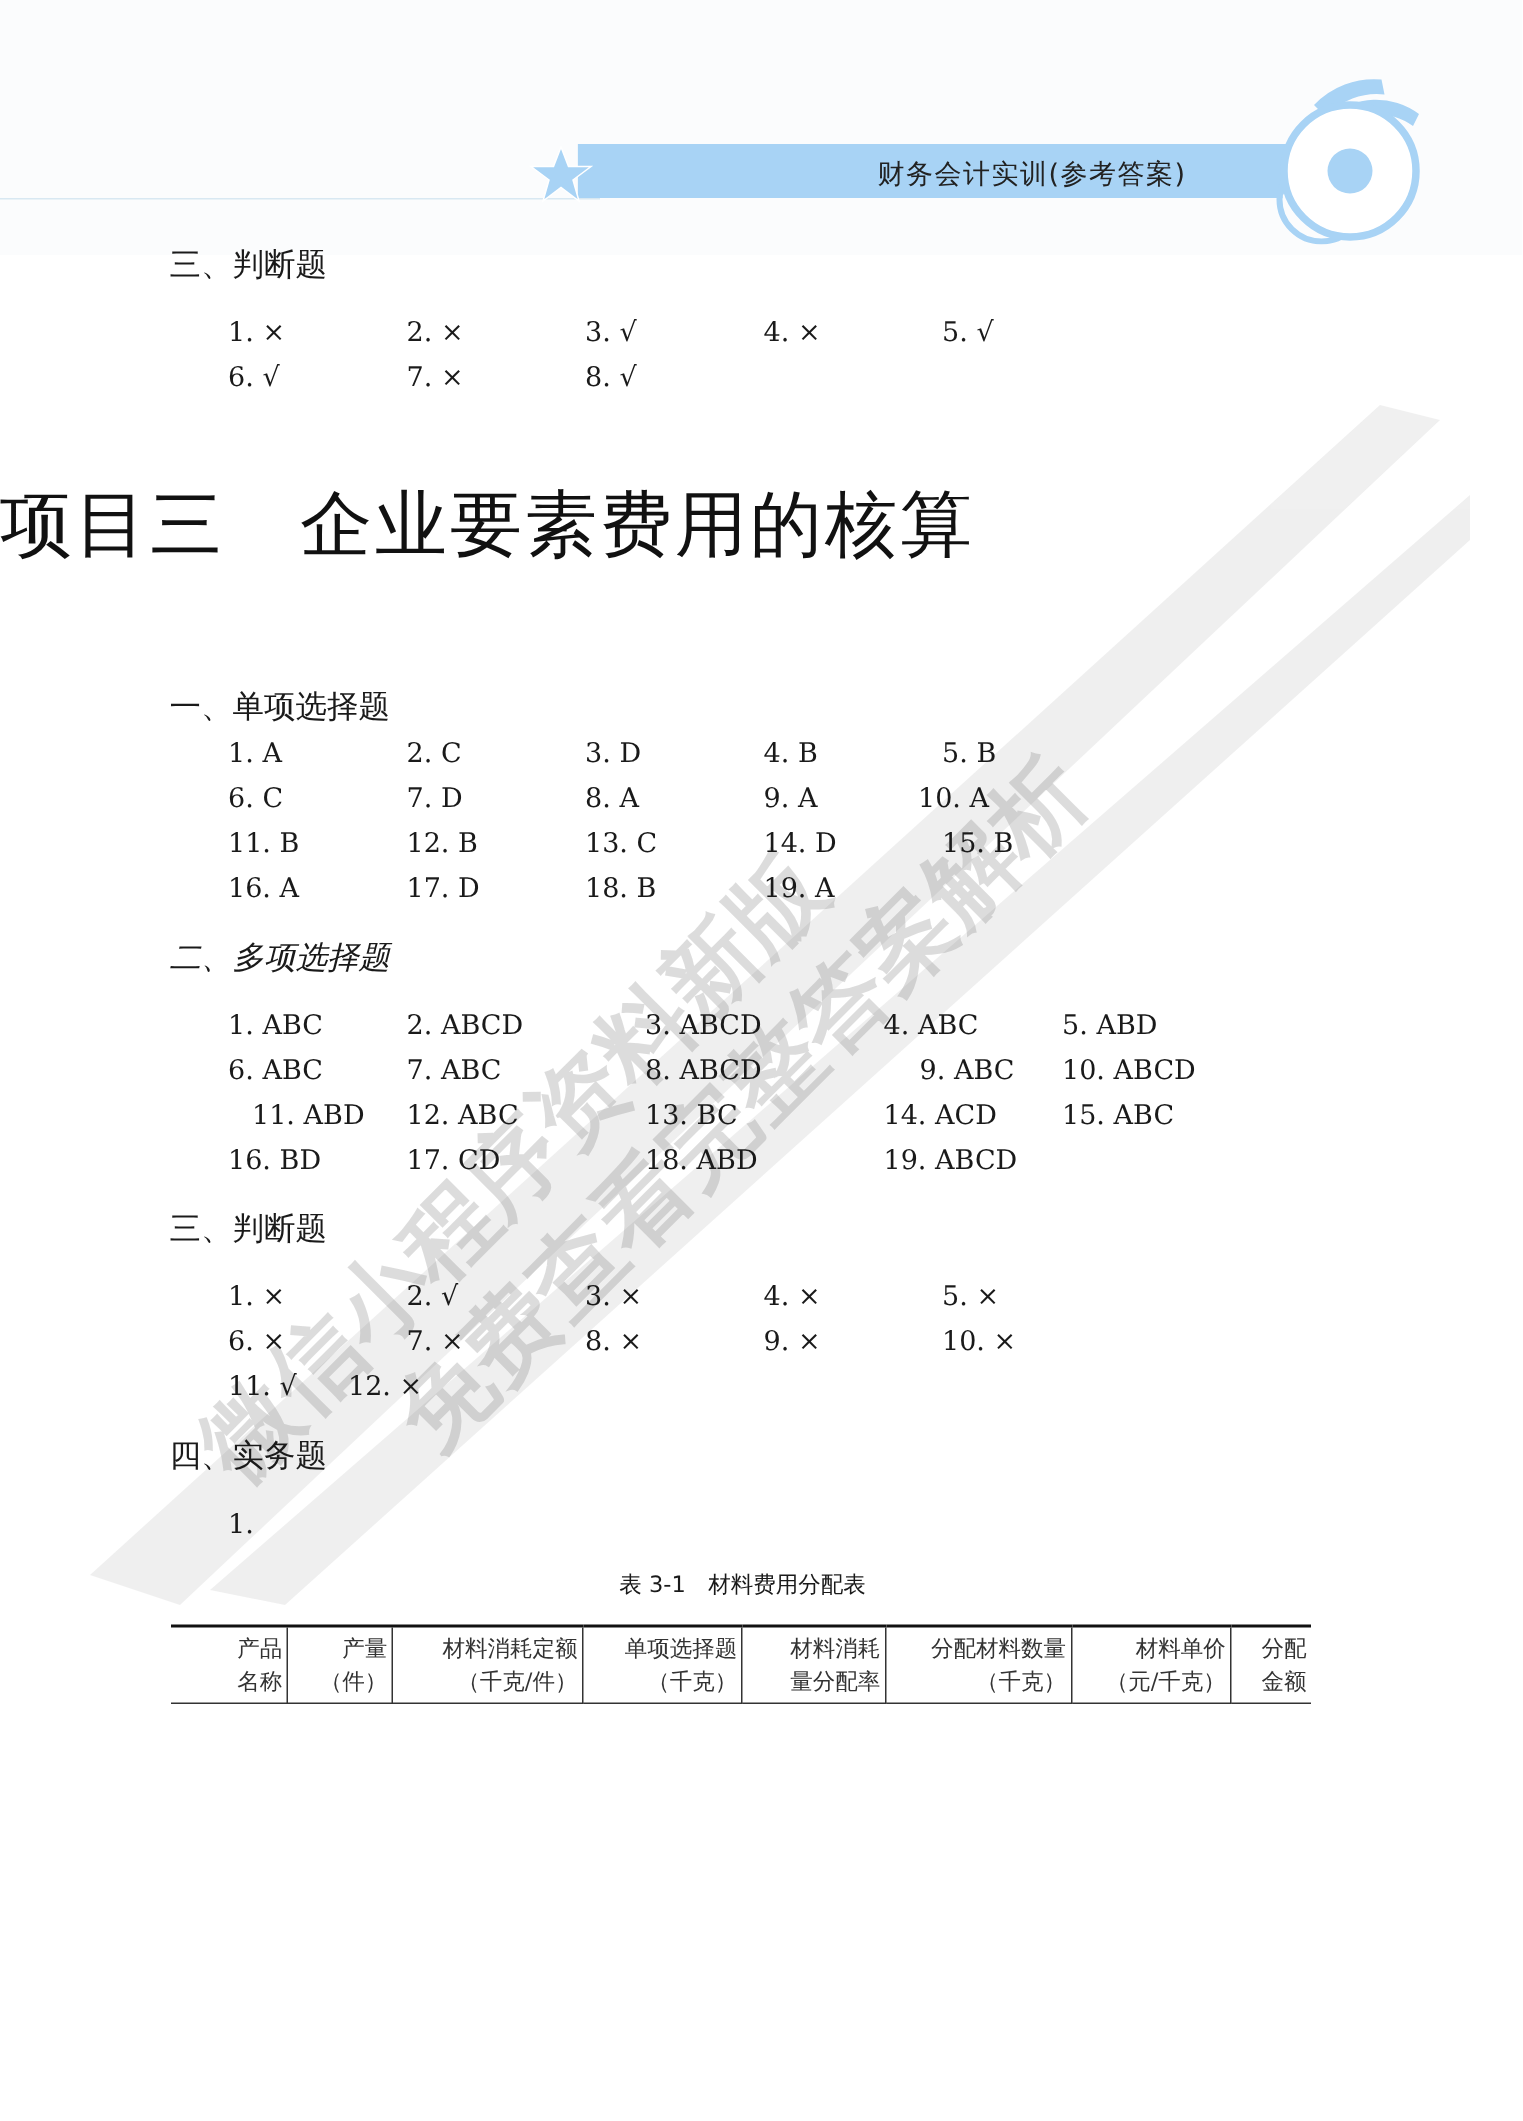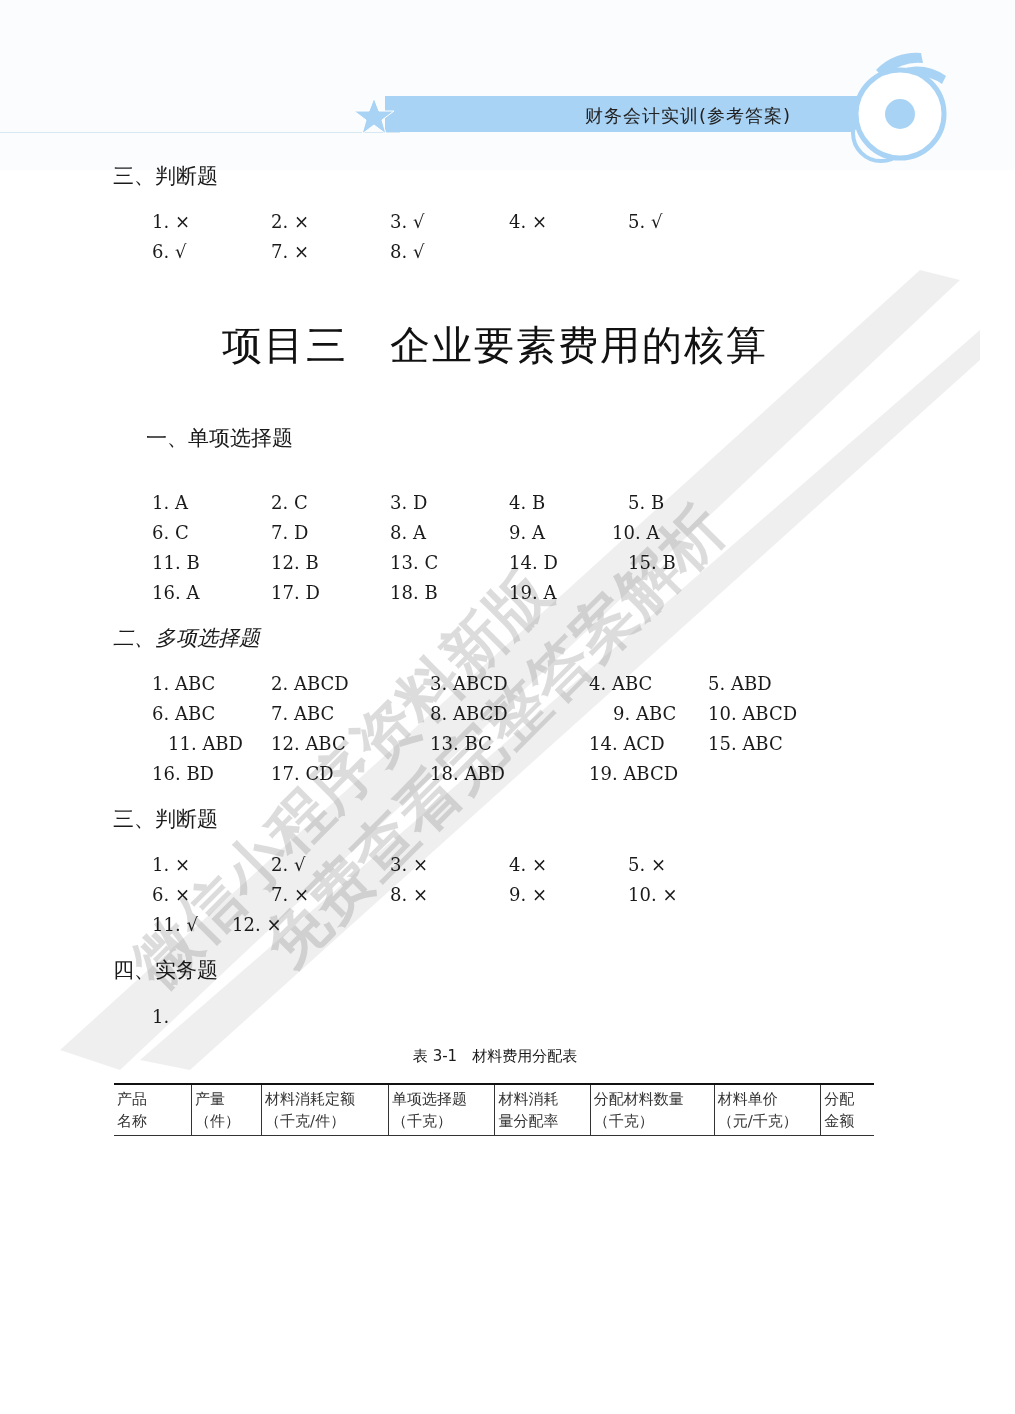--- a/index.html
+++ b/index.html
@@ -31,37 +31,37 @@
   .header-circles { position: absolute; left: 846px; top: 48px; }
 
   .section-heading {
     position: absolute; left: 113px; font-size: 21px;
     font-family: "DejaVu Sans", "Liberation Sans", sans-serif; color: #1a1a1a;
   }
   .answer-grid { position: absolute; left: 152px; font-size: 18px; }
   .answer-row { height: 30px; position: relative; }
   .answer-item { position: absolute; top: 0; white-space: nowrap; }
   .chapter-title {
-    position: absolute; left: 0; width: 990px; top: 318px; text-align: center;
-    font-size: 40px; font-family: Liberation Serif, serif; color: #111;
+    position: absolute; left: 0; width: 990px; top: 318px; text-align: left;
+    font-size: 48px; font-family: Liberation Serif, serif; color: #111;
     letter-spacing: 2px;
   }
   .watermark {
     position: absolute; left: 60px; top: 270px; width: 920px; height: 800px; pointer-events: none;
   }
   .table-caption {
     position: absolute; left: 0; width: 990px; top: 1047px; text-align: center; font-size: 15px;
     font-family: "DejaVu Sans", "Liberation Sans", sans-serif;
   }
   table.alloc {
     position: absolute; left: 114px; top: 1083px; width: 760px;
     border-collapse: collapse; font-size: 15px;
   }
   table.alloc th, table.alloc td {
-    border: 1px solid #333; text-align: left; vertical-align: middle;
+    border: 1px solid #333; text-align: right; vertical-align: middle;
     padding: 2px 3px; color: #333; font-weight: normal;
   }
   table.alloc tr:first-child th { border-top: 2px solid #111; height: 46px; line-height: 22px; }
   table.alloc tr:last-child td { border-bottom: 2px solid #111; }
   table.alloc td { height: 40px; }
   table.alloc tr > *:first-child { border-left: none; }
   table.alloc tr > *:last-child { border-right: none; }
   .small-num { line-height: 19px; }
 </style>
 </head>
@@ -105,21 +105,21 @@
   </div>
   <div class="answer-row">
     <span class="answer-item" style="left:0"><span>6.</span> <span>√</span></span>
     <span class="answer-item" style="left:119px"><span>7.</span> <span>×</span></span>
     <span class="answer-item" style="left:238px"><span>8.</span> <span>√</span></span>
   </div>
 </div>
 
 <div class="chapter-title">项目三　企业要素费用的核算</div>
 
-<div class="section-heading" style="top:424px;margin-left:33px;">一、单项选择题</div>
+<div class="section-heading" style="top:457px;">一、单项选择题</div>
 <div class="answer-grid" style="top:492px;">
   <div class="answer-row">
     <span class="answer-item" style="left:0"><span>1.</span> <span>A</span></span>
     <span class="answer-item" style="left:119px"><span>2.</span> <span>C</span></span>
     <span class="answer-item" style="left:238px"><span>3.</span> <span>D</span></span>
     <span class="answer-item" style="left:357px"><span>4.</span> <span>B</span></span>
     <span class="answer-item" style="left:476px"><span>5.</span> <span>B</span></span>
   </div>
   <div class="answer-row">
     <span class="answer-item" style="left:0"><span>6.</span> <span>C</span></span>

